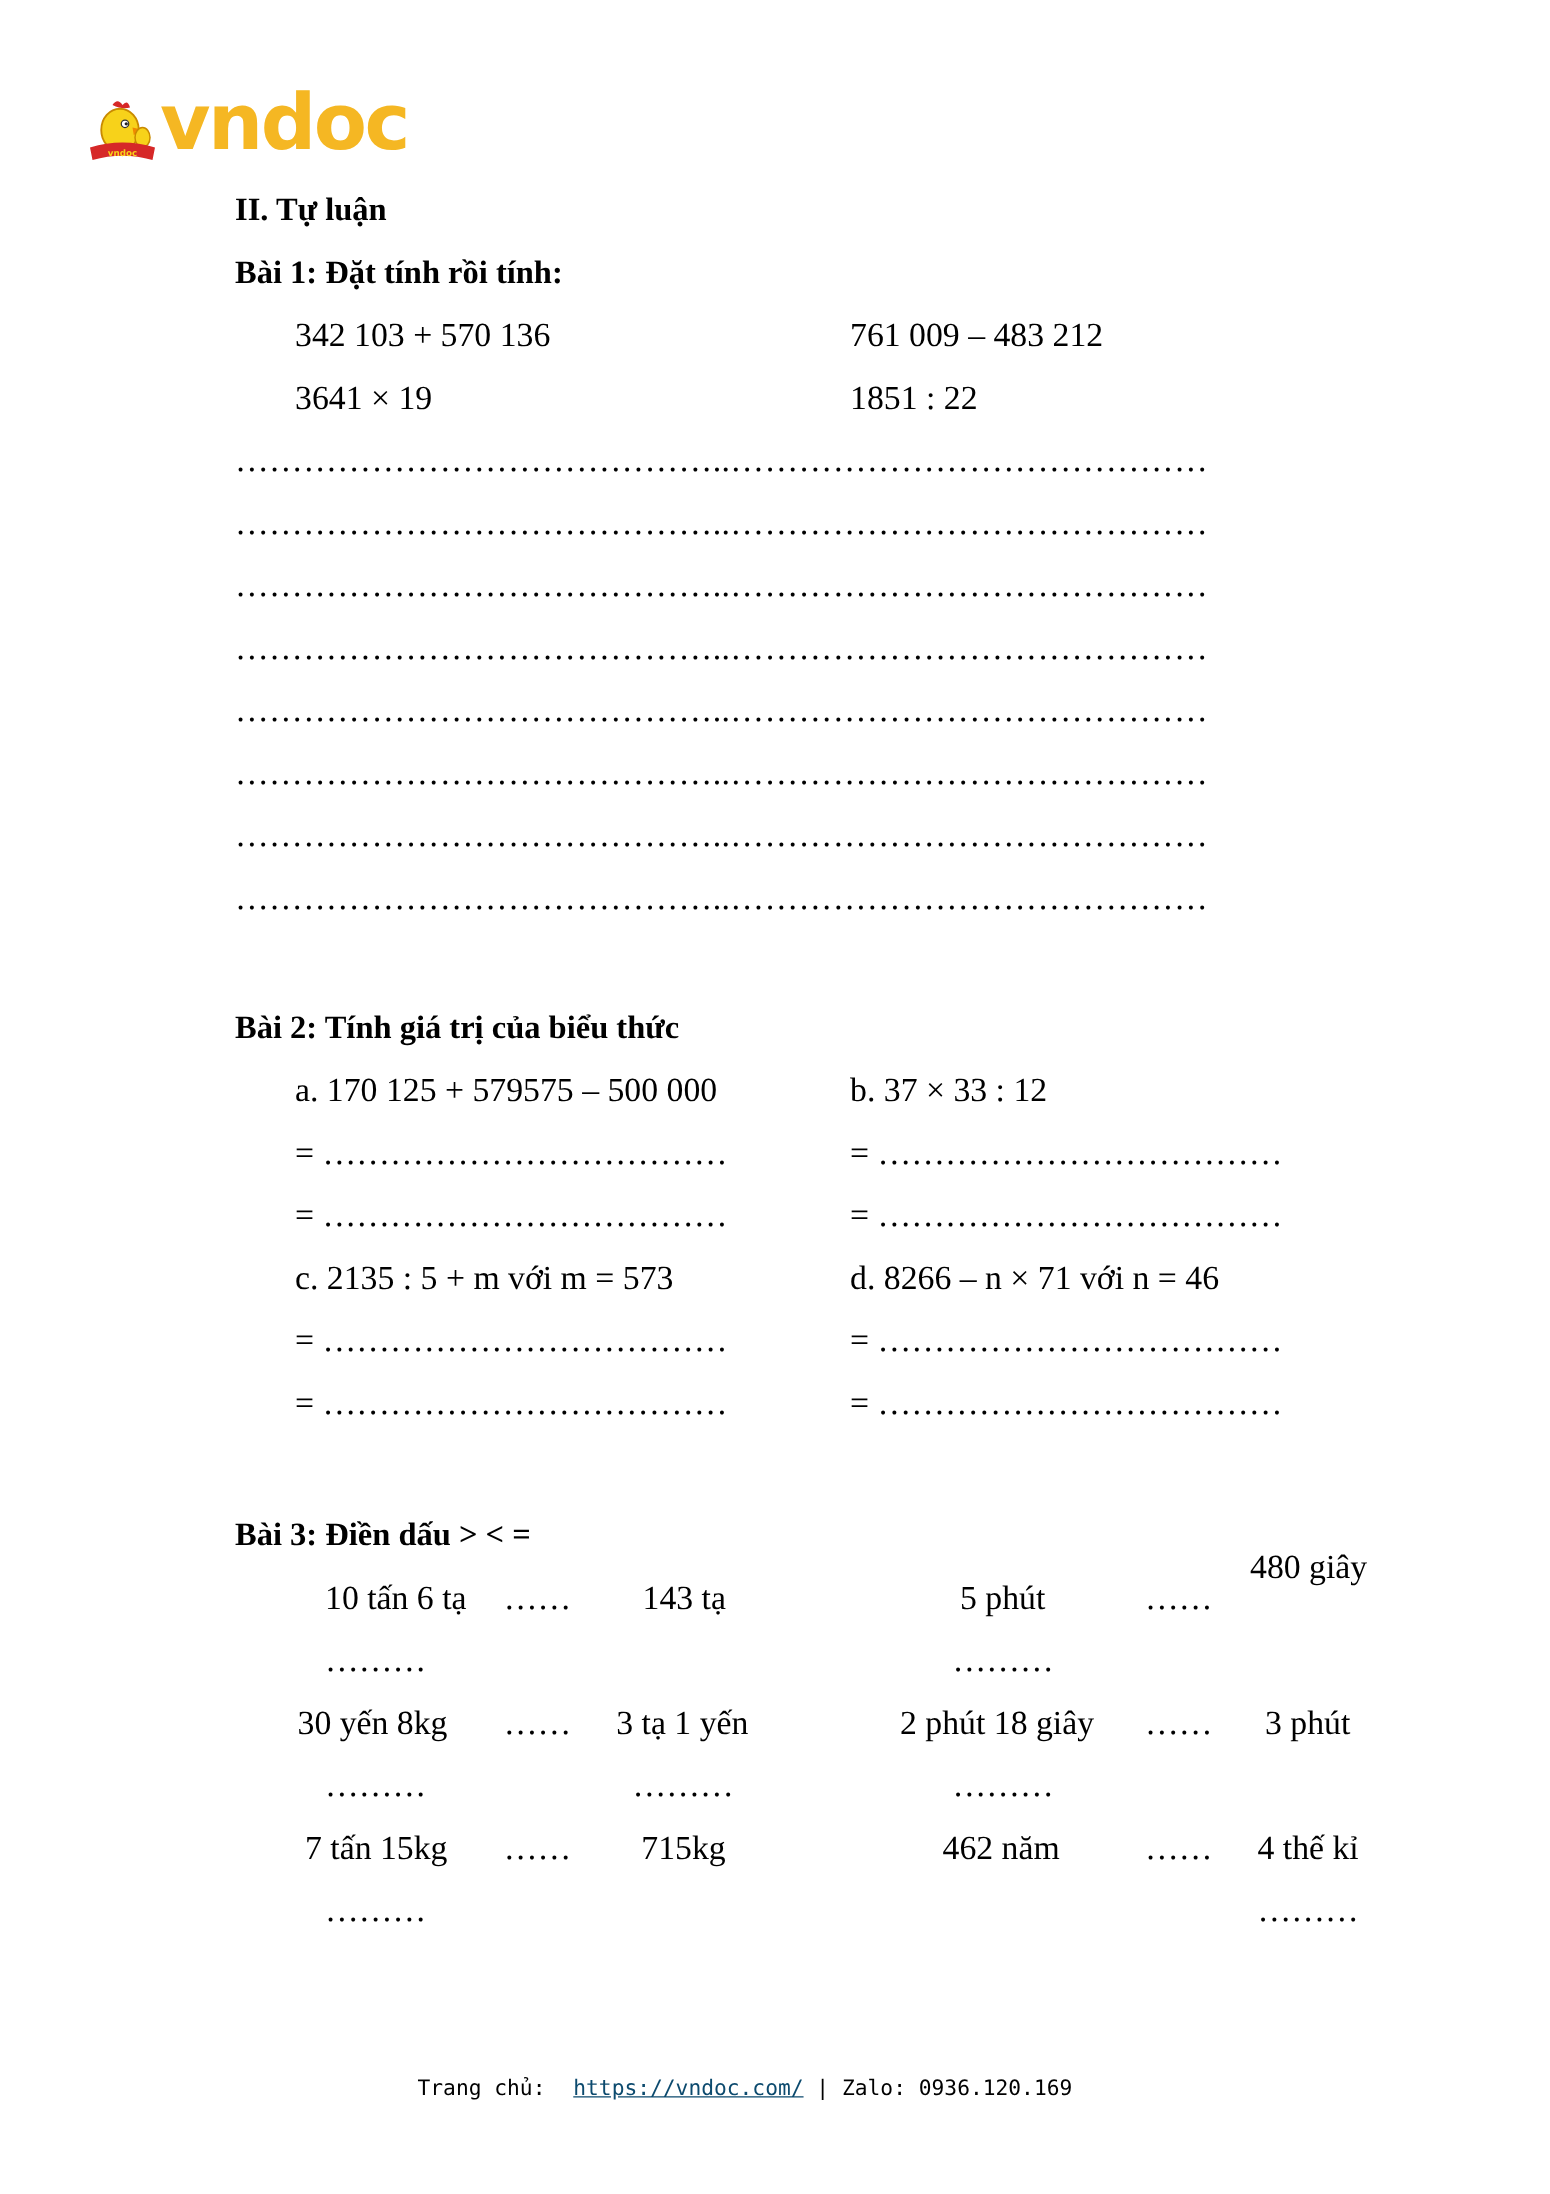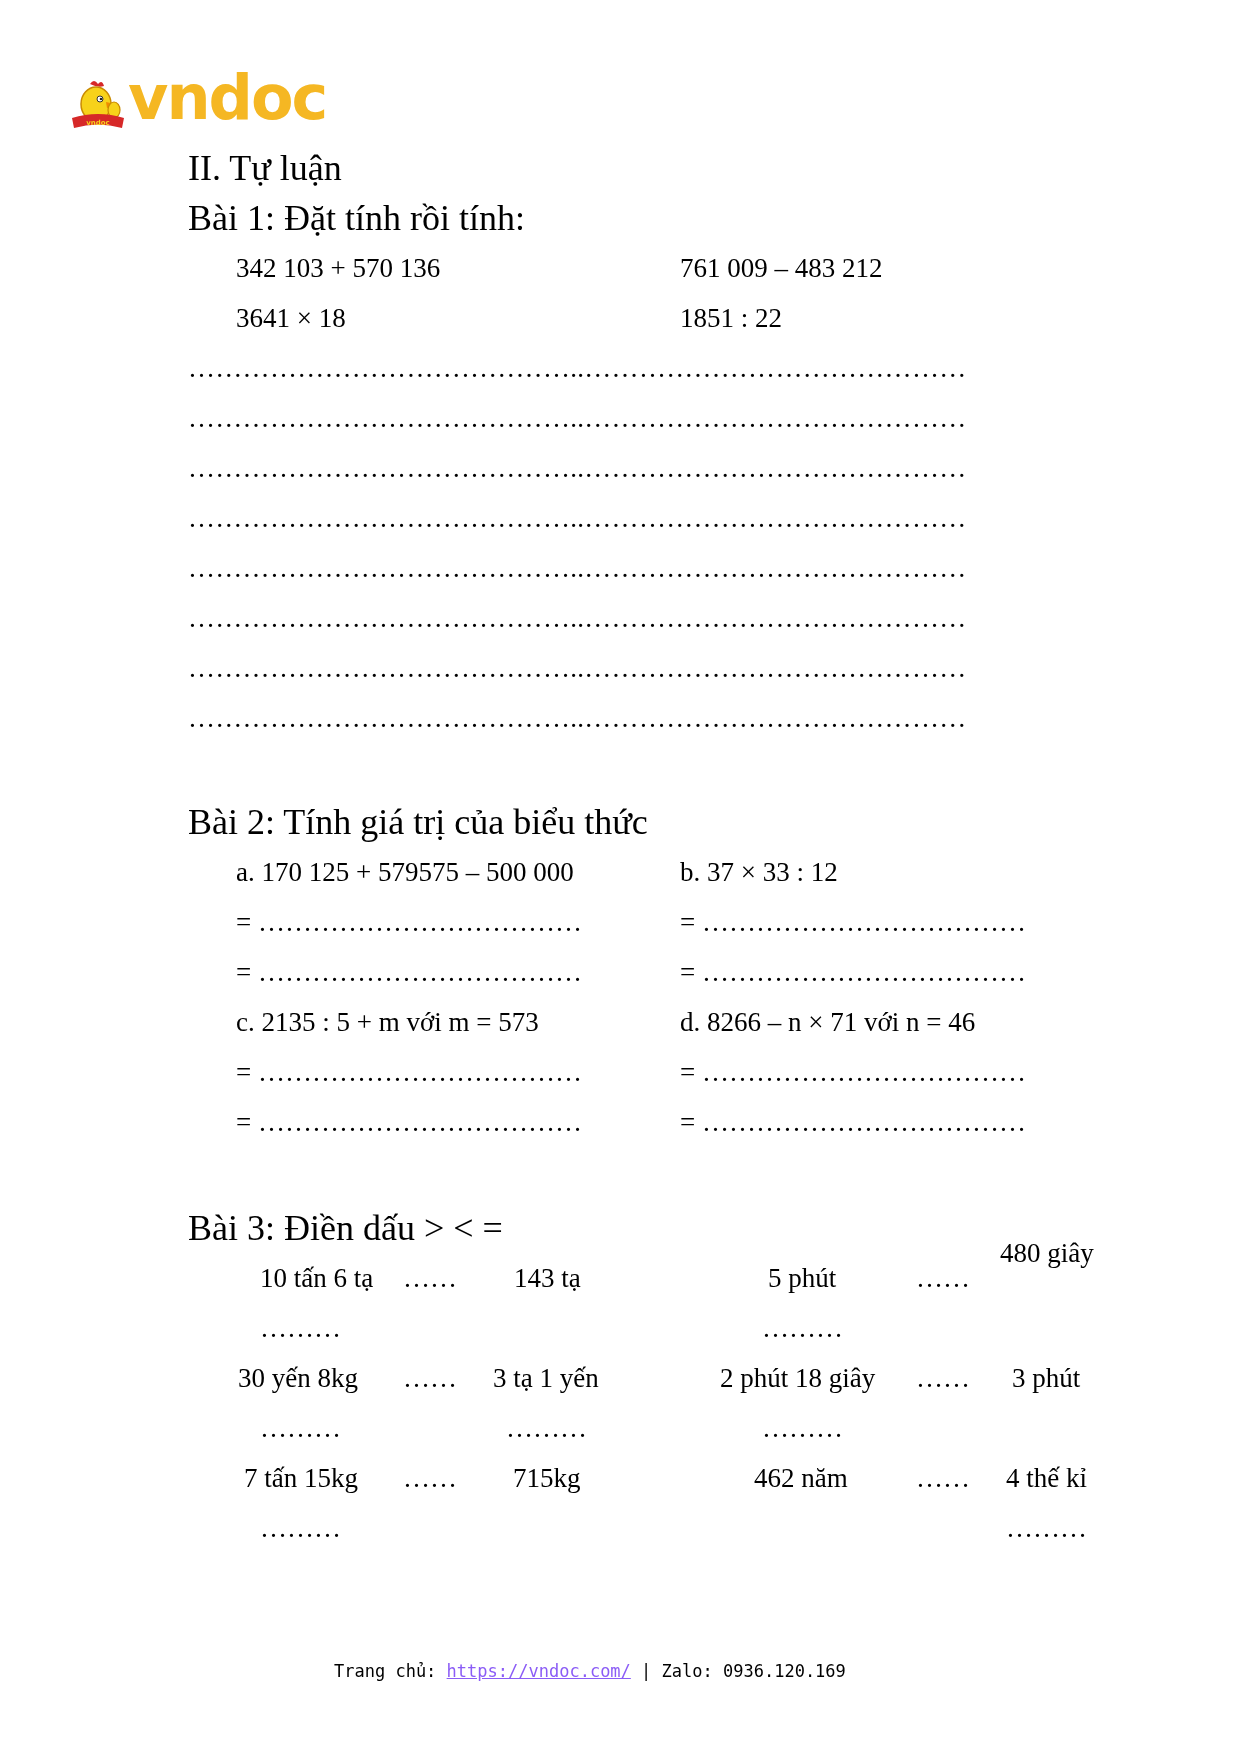--- a/index.html
+++ b/index.html
@@ -2,25 +2,25 @@
 <html><head>
 <meta charset="utf-8">
 <style>
   html, body { margin: 0; padding: 0; background: #ffffff; }
   body { width: 1240px; height: 1755px; position: relative; overflow: hidden;
          font-family: "Liberation Serif", "DejaVu Serif", serif; color: #000; }
   .abs { position: absolute; white-space: nowrap; }
   .logo { left: 70px; top: 78px; width: 240px; height: 60px; }
   .logo-text { position: absolute; left: 58px; top: -10px; font-family: "DejaVu Sans", sans-serif;
                font-weight: bold; font-size: 62px; color: #f5b723; letter-spacing: -2px; line-height: 60px; }
-  .h { font-weight: normal; font-size: 36px; line-height: 32px; }
+  .h { font-weight: bold; font-size: 26px; line-height: 32px; }
   .t { font-size: 27px; line-height: 32px; margin-left: 48px; }
   .dots { font-size: 27px; line-height: 32px; letter-spacing: 0.3px; }
   .footer { font-family: "DejaVu Sans Mono", monospace; font-size: 17px; line-height: 22px; }
-  .footer a { color: #8b5cf6; text-decoration: underline; }
+  .footer a { color: #0c4a6e; text-decoration: underline; margin-left: 12px; }
 </style>
 </head>
 <body>
 
 <div class="abs logo">
   <svg width="60" height="60" viewBox="0 0 60 60" style="position:absolute;left:0;top:0">
     <path d="M20 6 q4 -6 8 0 q4 -5 6 2 q-6 2 -14 -2z" fill="#d62828"></path>
     <ellipse cx="26" cy="26" rx="15" ry="17" fill="#f7d21a" stroke="#c98a00" stroke-width="1.5"></ellipse>
     <circle cx="30" cy="21" r="3" fill="#fff" stroke="#333" stroke-width="1"></circle>
     <circle cx="31" cy="21" r="1.3" fill="#222"></circle>
@@ -30,21 +30,21 @@
     <text x="28" y="47" font-size="7" text-anchor="middle" fill="#f7d21a" font-family="DejaVu Sans, sans-serif" font-weight="bold">vndoc</text>
   </svg>
   <span class="logo-text">vndoc</span>
 </div>
 
 <div class="abs h" style="left:188px;top:152px">II. Tự luận</div>
 
 <div class="abs h" style="left:188px;top:202px">Bài 1: Đặt tính rồi tính:</div>
 <div class="abs t" style="left:188px;top:252px">342 103 + 570 136</div>
 <div class="abs t" style="left:632px;top:252px">761 009 – 483 212</div>
-<div class="abs t" style="left:188px;top:302px">3641 × 18</div>
+<div class="abs t" style="left:188px;top:302px">3641 × 19</div>
 <div class="abs t" style="left:632px;top:302px">1851 : 22</div>
 
 <div class="abs dots" style="left:188px;top:352px">……………………………………..……………………………………</div>
 <div class="abs dots" style="left:188px;top:402px">……………………………………..……………………………………</div>
 <div class="abs dots" style="left:188px;top:452px">……………………………………..……………………………………</div>
 <div class="abs dots" style="left:188px;top:502px">……………………………………..……………………………………</div>
 <div class="abs dots" style="left:188px;top:552px">……………………………………..……………………………………</div>
 <div class="abs dots" style="left:188px;top:602px">……………………………………..……………………………………</div>
 <div class="abs dots" style="left:188px;top:652px">……………………………………..……………………………………</div>
 <div class="abs dots" style="left:188px;top:702px">……………………………………..……………………………………</div>

